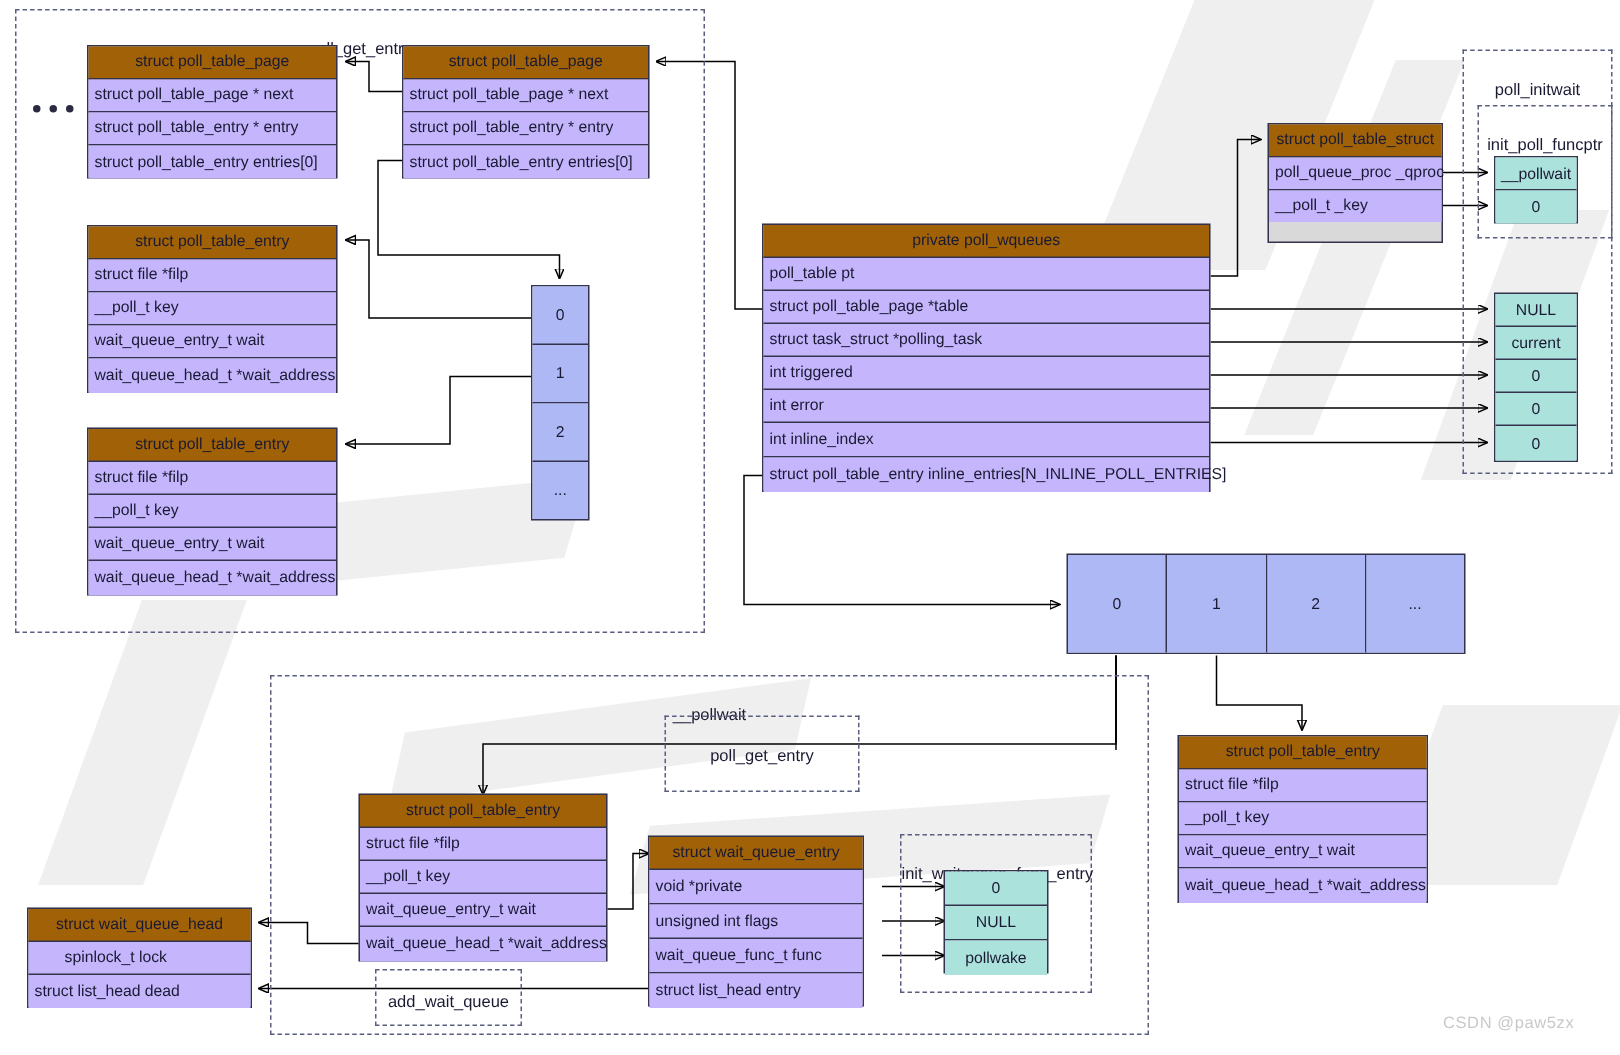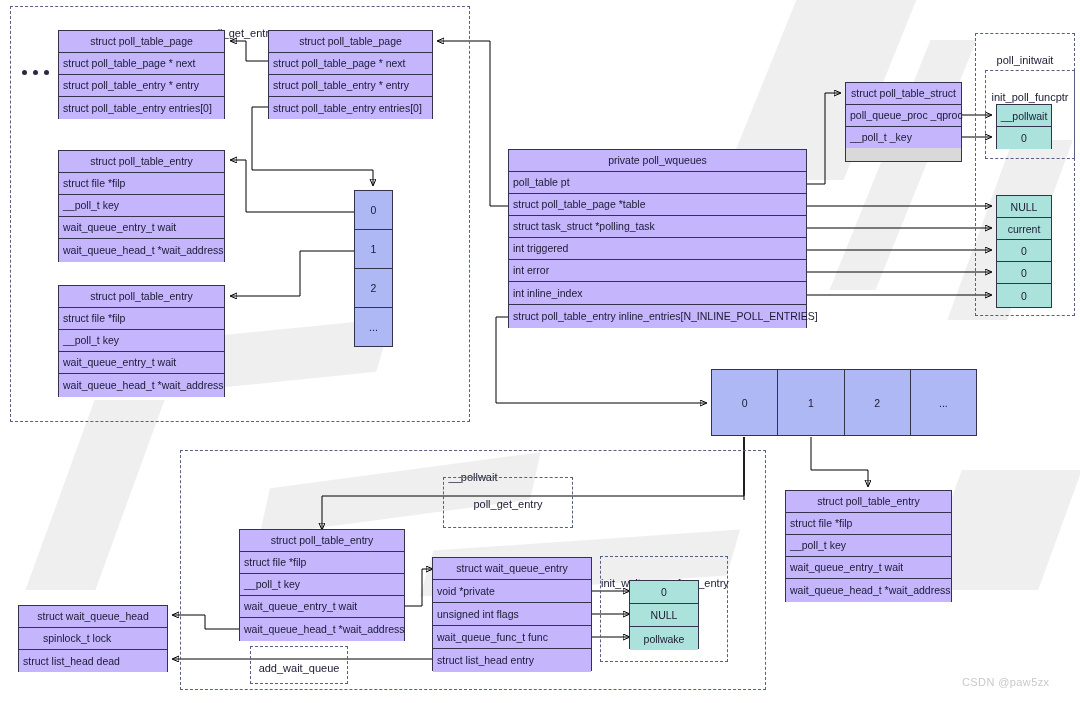--- a/index.html
+++ b/index.html
@@ -40,21 +40,21 @@
   
   .struct{
     position:absolute;
     box-sizing:border-box;
     border:1.2px solid #33334d;
     background:#d9d9d9;
     font-size:10.5px;
     line-height:1;
   }
   .struct .hdr{
-    background:#c4b5fd;
+    background:#a16207;
     border-bottom:1.2px solid #33334d;
     text-align:center;
     box-sizing:border-box;
     display:flex;align-items:center;justify-content:center;
     white-space:nowrap;
     padding:0 4px;
   }
   .struct .row{
     background:#c4b5fd;
     border-bottom:1px solid #33334d;
@@ -280,21 +280,21 @@
   </div>
 
   <div class="struct" style="left:239px;top:529px;width:166px;height:112px;">
     <div class="hdr" style="height:22px;">struct poll_table_entry</div>
     <div class="row" style="height:22px;">struct file *filp</div>
     <div class="row" style="height:22px;">__poll_t key</div>
     <div class="row" style="height:22px;">wait_queue_entry_t wait</div>
     <div class="row" style="height:23px;">wait_queue_head_t *wait_address</div>
   </div>
 
-  <div class="struct" style="left:432px;top:557px;width:160px;height:114px;">
+  <div class="struct" style="left:432px;top:557px;width:144px;height:114px;">
     <div class="hdr" style="height:22px;">struct wait_queue_entry</div>
     <div class="row" style="height:23px;">void *private</div>
     <div class="row" style="height:23px;">unsigned int flags</div>
     <div class="row" style="height:23px;">wait_queue_func_t func</div>
     <div class="row" style="height:23px;">struct list_head entry</div>
   </div>
 
   <div class="group" style="left:600px;top:556px;width:128px;height:106px;">
     <div class="glabel">init_waitqueue_func_entry</div>
   </div>

